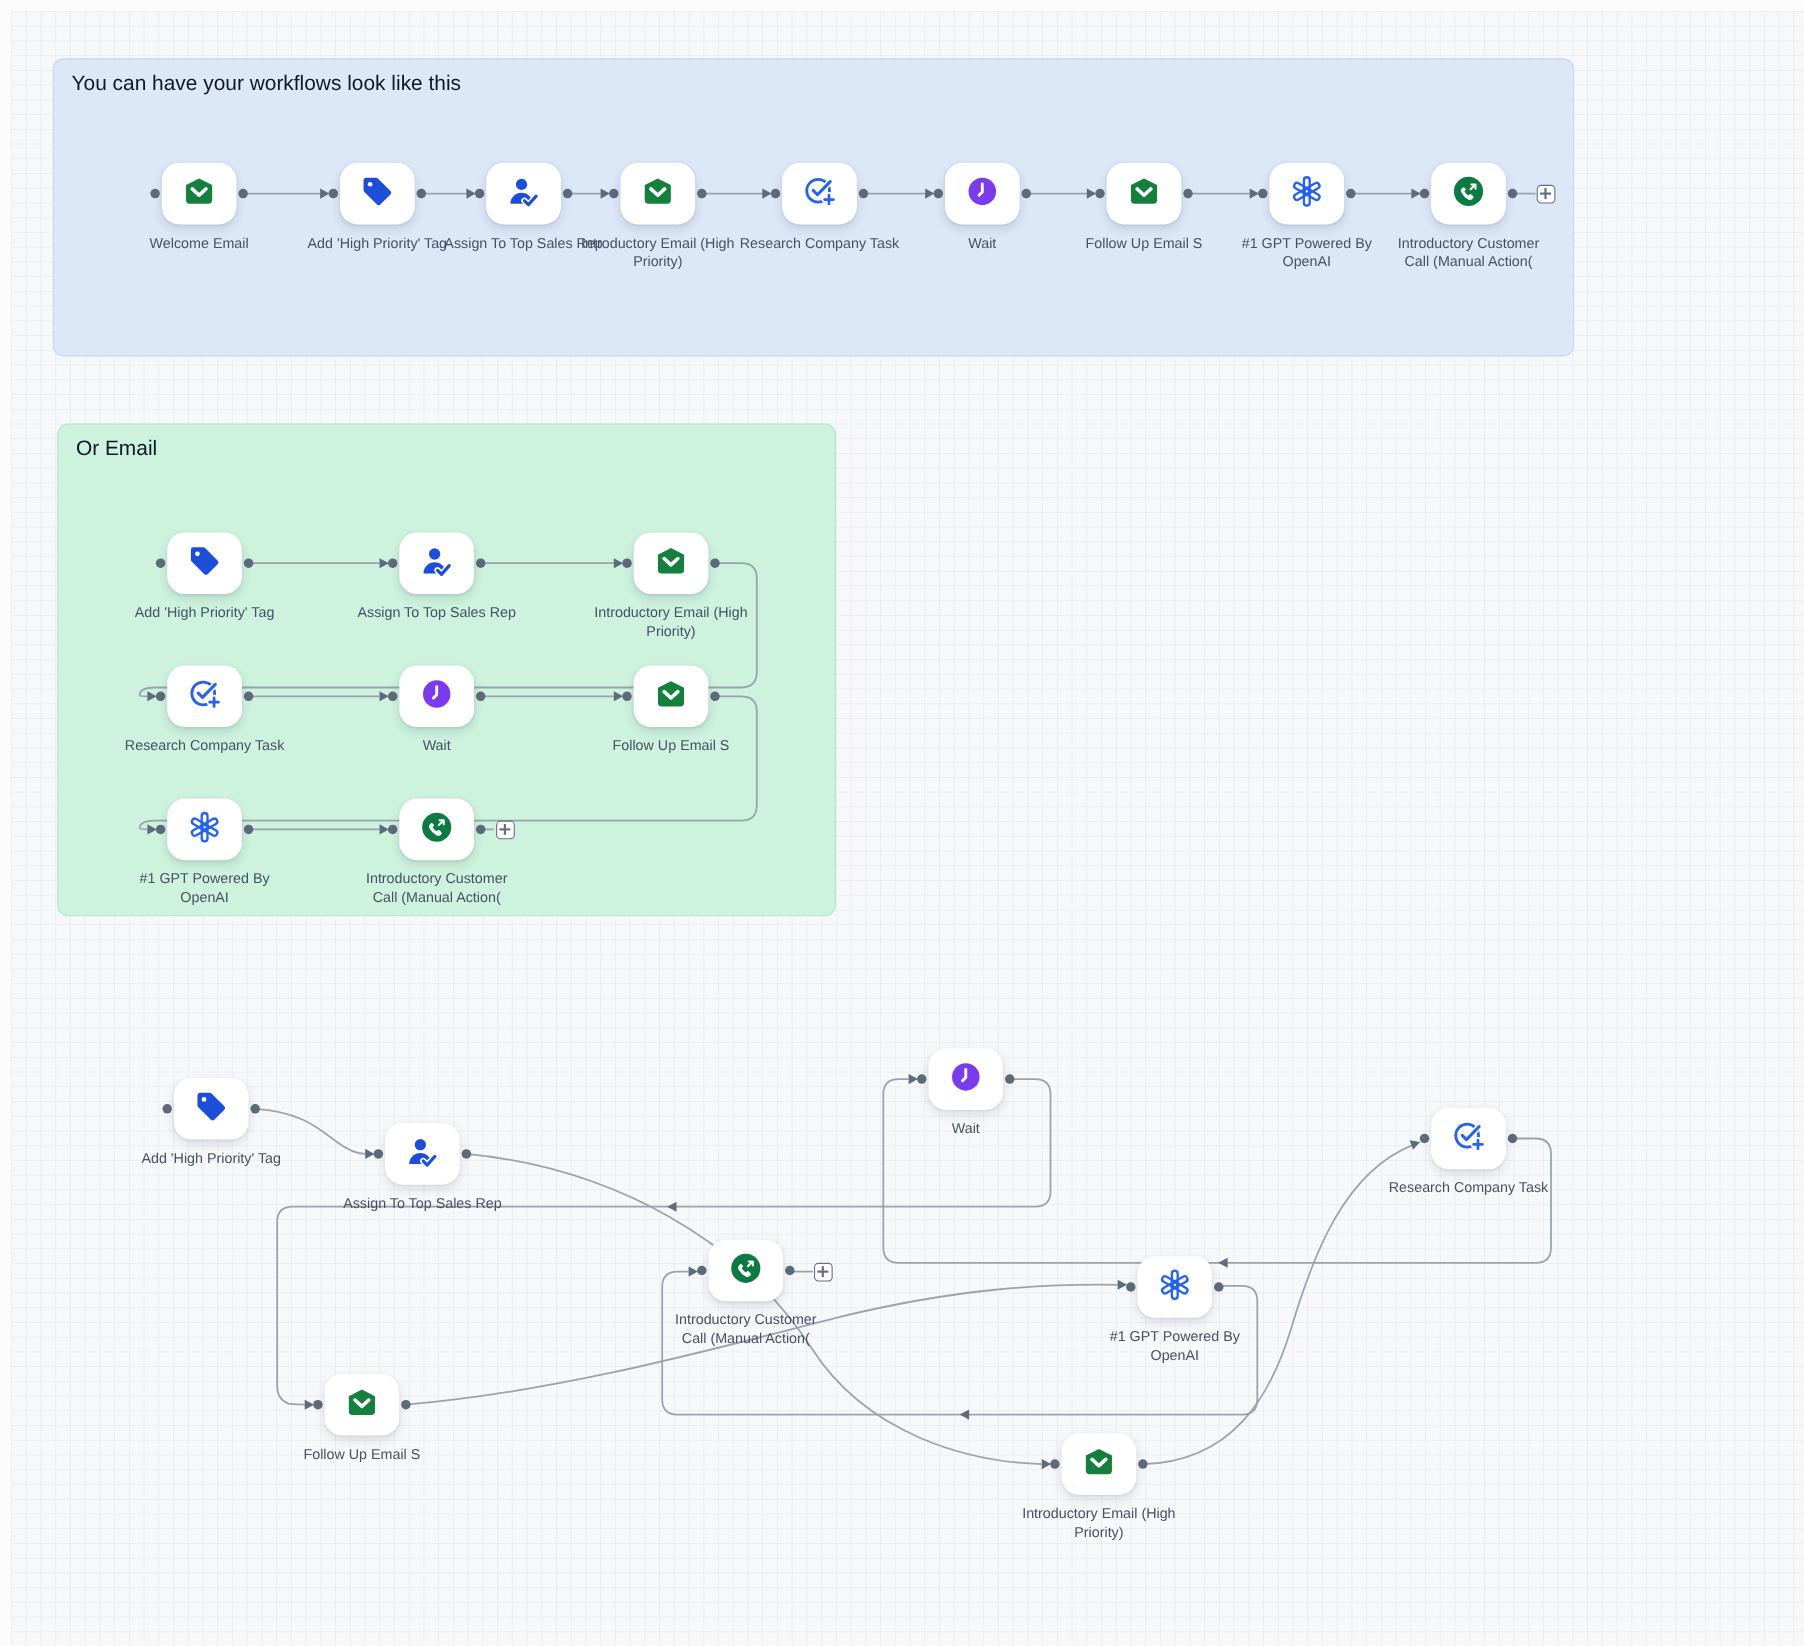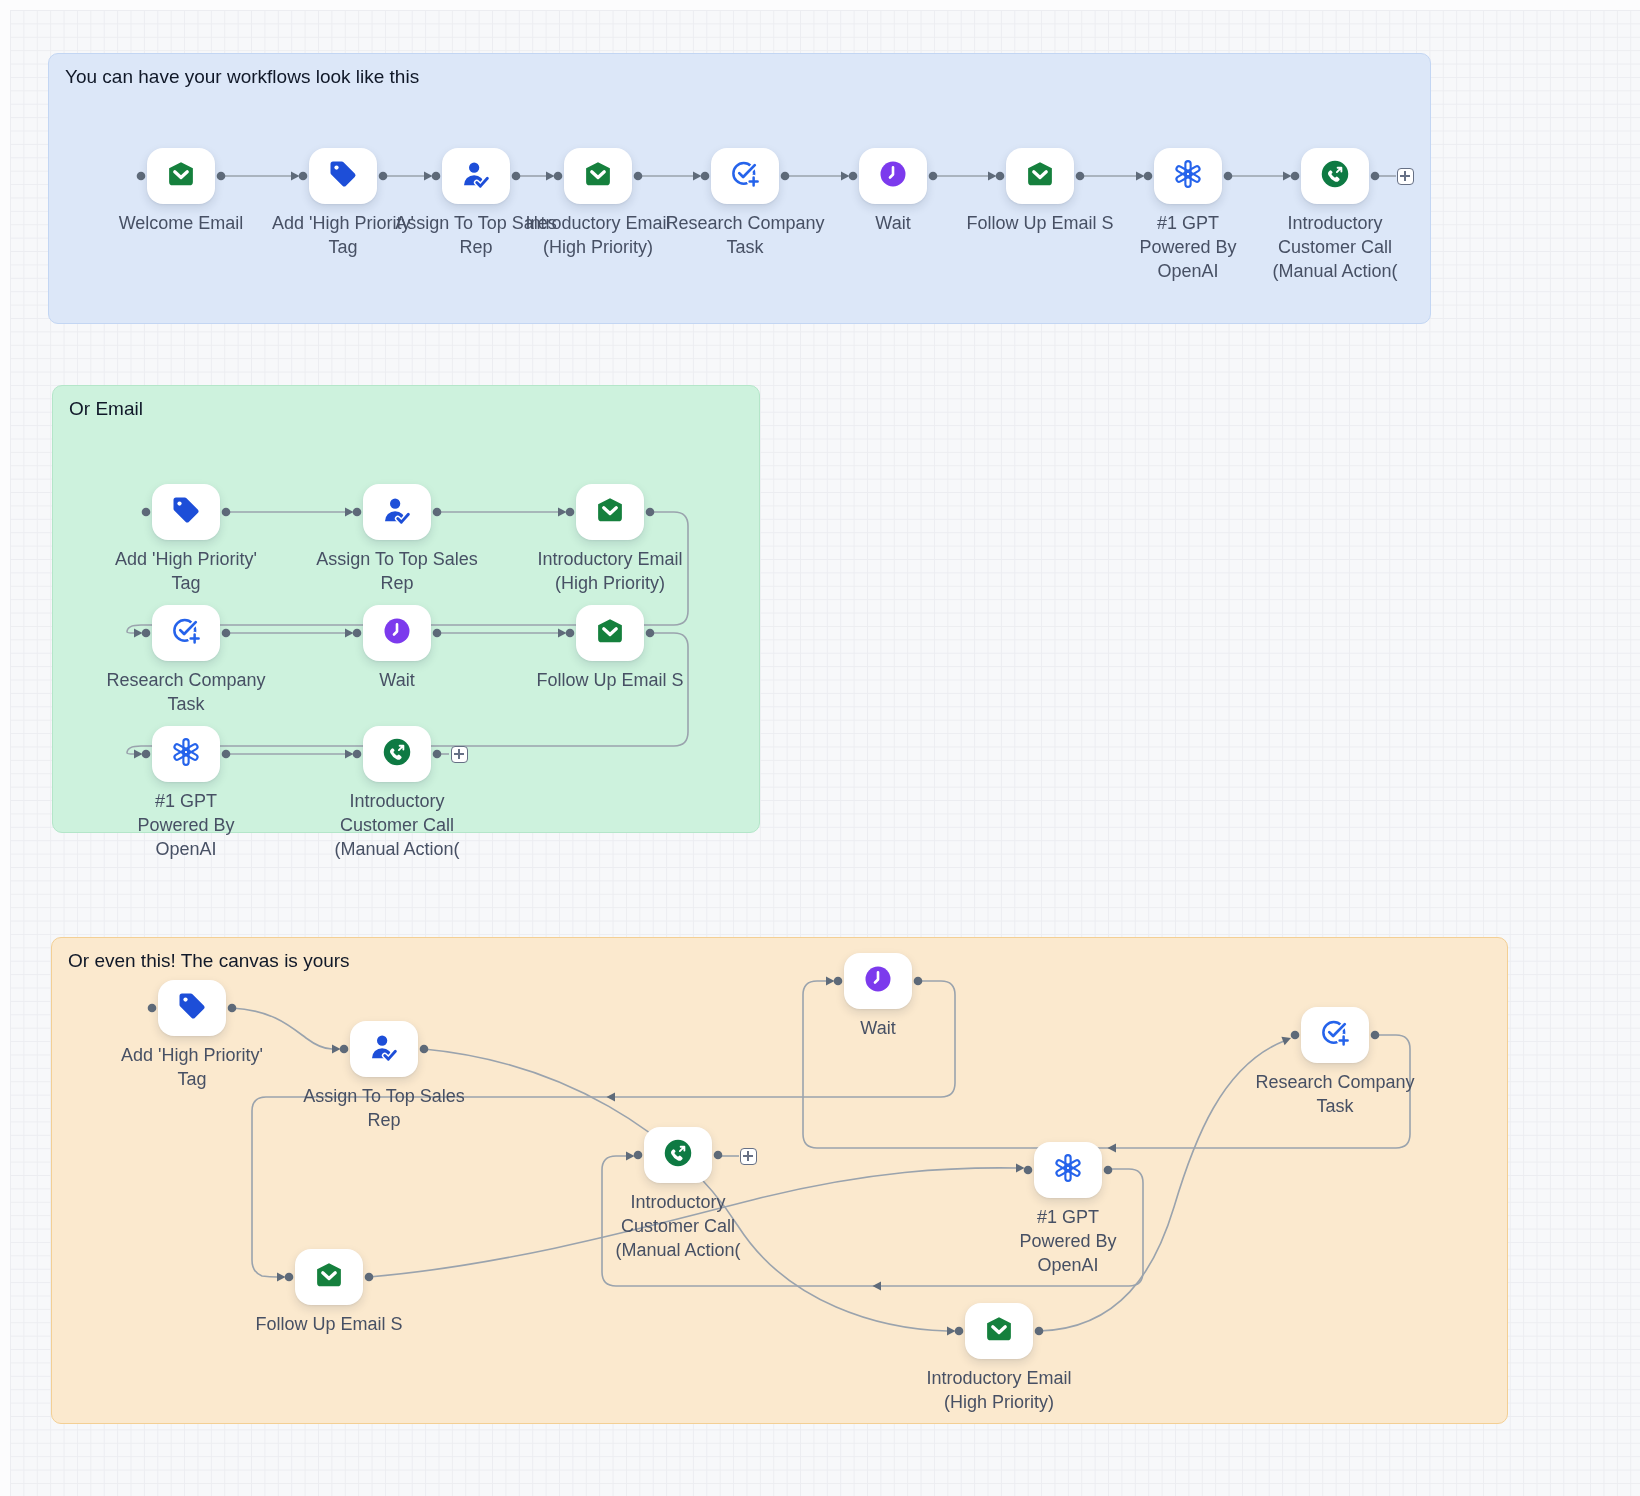--- a/index.html
+++ b/index.html
@@ -17,21 +17,21 @@
   .gutter-left{position:absolute;left:0;top:0;width:10px;height:100%;background:#fcfcfd;z-index:0;}
   .panel{position:absolute;border-radius:10px;z-index:0;box-sizing:border-box;text-align:right;}
   .panel-title{position:absolute;left:16px;top:12px;font-size:19px;font-weight:500;color:#101828;white-space:nowrap;}
   #wires{position:absolute;left:0;top:0;z-index:1;pointer-events:none;}
   .node{
     position:absolute;width:68px;height:56px;background:#ffffff;border-radius:16px;
     box-shadow:0 4px 10px rgba(25,35,60,0.13), 0 1px 2px rgba(25,35,60,0.06);
     display:flex;align-items:center;justify-content:center;z-index:2;cursor:pointer;
   }
   .nlabel{
-    position:absolute;font-size:18px;line-height:1.32;color:#475064;text-align:center;z-index:2;
+    position:absolute;font-size:13px;line-height:1.32;color:#475064;text-align:center;z-index:2;
   }
   .plus{
     position:absolute;width:17px;height:17px;background:#fff;border:1.7px solid #667085;border-radius:4px;
     z-index:2;box-sizing:border-box;cursor:pointer;
   }
   .plus::before{content:"";position:absolute;left:2.5px;right:2.5px;top:50%;height:1.7px;margin-top:-0.85px;background:#667085;}
   .plus::after{content:"";position:absolute;top:2.5px;bottom:2.5px;left:50%;width:1.7px;margin-left:-0.85px;background:#667085;}
 </style>
 </head>
 <body>
@@ -309,23 +309,20 @@
     <div class="nlabel" style="left: 121px; top: 790px; width: 130px;">#1 GPT Powered By OpenAI</div>
     <div class="node" style="left: 363px; top: 726px;">
       <span><svg viewBox="0 0 24 24" width="30" height="30">
           <circle cx="12" cy="12" r="10.6" fill="#0e7a43"></circle>
           <path d="M8.4 8.6 l1.3 1.3 a1 1 0 0 1 0 1.4 l-.7 .7 a8.9 8.9 0 0 0 3 3 l.7 -.7 a1 1 0 0 1 1.4 0 l1.3 1.3 a1 1 0 0 1 0 1.4 l-.6 .6 c-.7 .7 -1.8 .9 -2.8 .4 a11.9 11.9 0 0 1 -5.3 -5.3 c-.5 -1 -.3 -2.1 .4 -2.8 l.6 -.6 a1 1 0 0 1 1.4 0 Z" fill="#fff"></path>
           <path d="M13.5 10.5 L16.9 7.1 M14.1 7 h3 v3" fill="none" stroke="#fff" stroke-width="1.5" stroke-linecap="round" stroke-linejoin="round"></path>
         </svg></span>
     </div>
     <div class="nlabel" style="left: 322px; top: 790px; width: 150px;">Introductory Customer Call (Manual Action(</div>
     <div class="plus" style="left: 450.5px; top: 745.5px;"></div>
-    <div class="panel" style="left: 51px; top: 937px; width: 1457px; height: 487px; background: rgb(251, 233, 206); border: 1px solid rgb(243, 207, 148);">
-      <div class="panel-title">Or even this! The canvas is yours</div>
-    </div>
     <div class="node" style="left: 158px; top: 980px;">
       <span><svg viewBox="0 0 24 24" width="30" height="30">
           <path d="M21.4 11.6 L12.4 2.6 A2 2 0 0 0 11 2 H4 A2 2 0 0 0 2 4 V11 A2 2 0 0 0 2.6 12.4 L11.6 21.4 A2 2 0 0 0 14.4 21.4 L21.4 14.4 A2 2 0 0 0 21.4 11.6 Z" fill="#1d4ed8"></path>
           <circle cx="6.8" cy="6.8" r="1.7" fill="#fff"></circle>
         </svg></span>
     </div>
     <div class="nlabel" style="left: 110px; top: 1044px; width: 164px;">Add 'High Priority' Tag</div>
     <div class="node" style="left: 350px; top: 1021px;">
       <span><svg viewBox="0 0 24 24" width="30" height="30">
           <circle cx="10.5" cy="6.9" r="4.1" fill="#1d4ed8"></circle>

